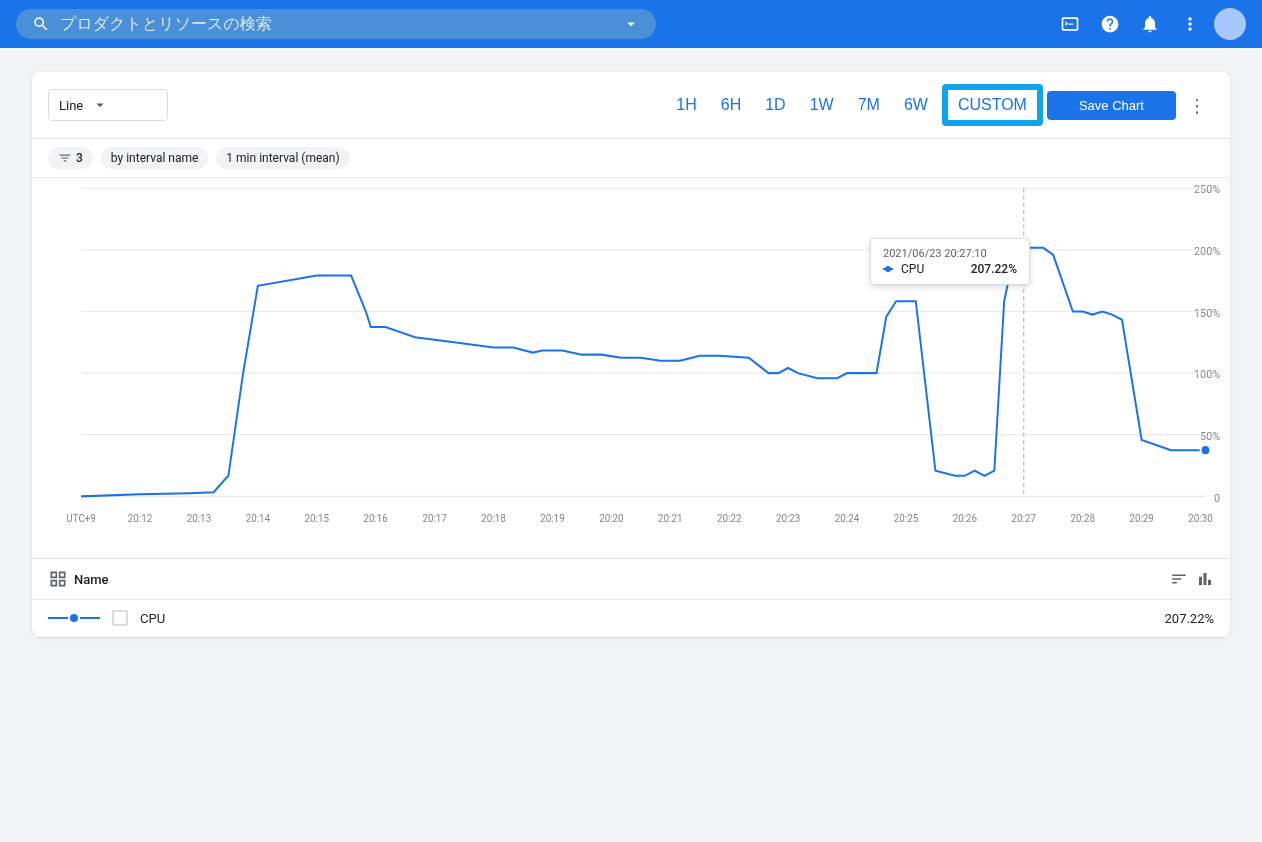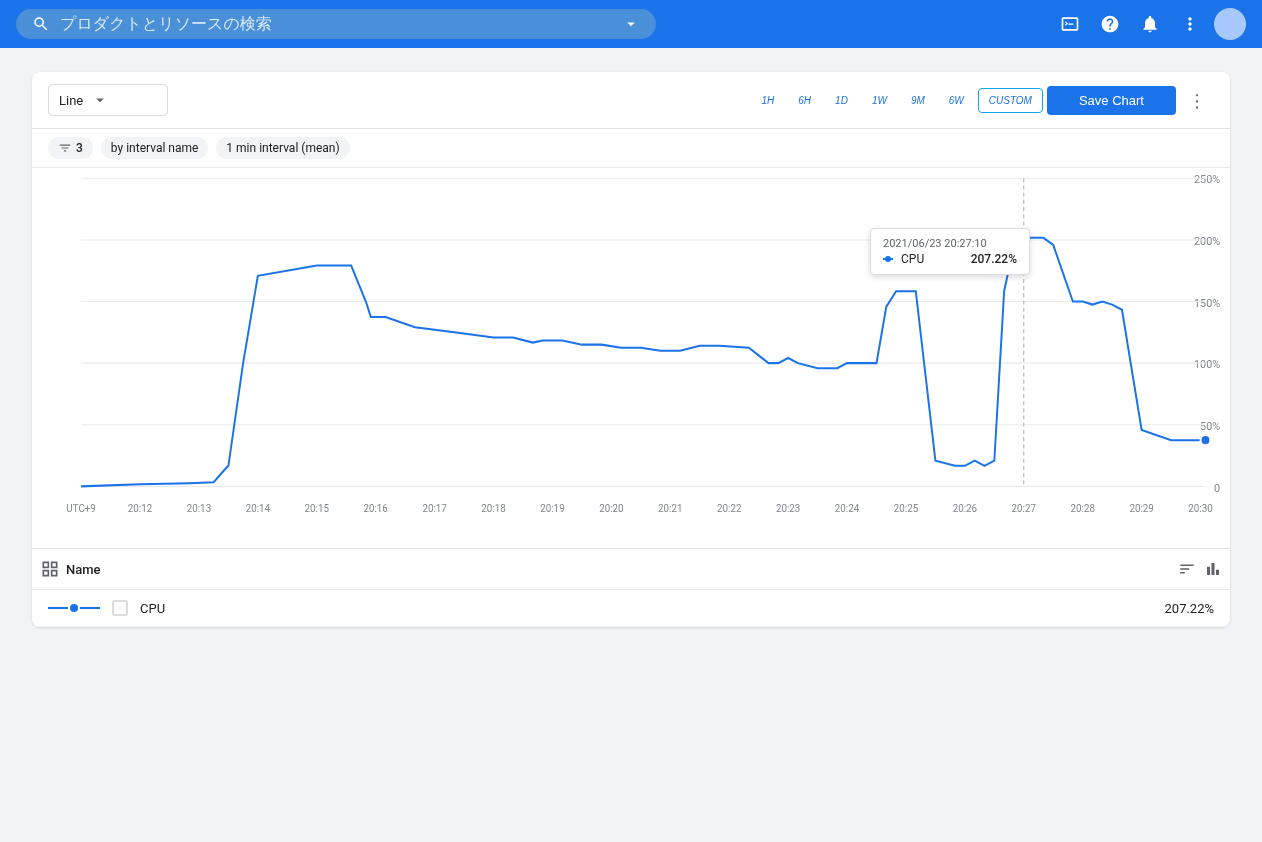--- a/index.html
+++ b/index.html
@@ -90,27 +90,26 @@
       margin-left: auto;
       display: flex;
       align-items: center;
       gap: 4px;
     }
     .time-btn {
       padding: 6px 10px;
       border: none;
       background: none;
       cursor: pointer;
-      font-size: 10px;
+      font-size: 16px;
       color: #1a73e8;
       border-radius: 4px;
-      font-style: italic;
     }
     .time-btn.active {
-      border: 1px solid #0ea5e9;
+      border: 6px solid #0ea5e9;
       color: #1a73e8;
       font-weight: 500;
     }
     .save-chart-btn {
       background: #1a73e8;
       color: white;
       border: none;
       border-radius: 4px;
       padding: 7px 32px;
       font-size: 13px;
@@ -155,21 +154,21 @@
     }
 
     
     .legend-area {
       border-top: 1px solid #e0e0e0;
       padding: 0;
     }
     .legend-header {
       display: flex;
       align-items: center;
-      padding: 10px 8px;
+      padding: 10px 16px;
       border-bottom: 1px solid #e8eaed;
       font-size: 13px;
       font-weight: 500;
       color: #202124;
     }
     .legend-header .icons-right {
       margin-left: auto;
       display: flex;
       gap: 8px;
       color: #5f6368;
@@ -307,21 +306,21 @@
         <svg width="18" height="18" viewBox="0 0 24 24" fill="#5f6368">
           <path d="M7 10l5 5 5-5z"></path>
         </svg>
       </div>
 
       <div class="time-filters">
         <button class="time-btn">1H</button>
         <button class="time-btn">6H</button>
         <button class="time-btn">1D</button>
         <button class="time-btn">1W</button>
-        <button class="time-btn">9M</button>
+        <button class="time-btn">7M</button>
         <button class="time-btn">6W</button>
         <button class="time-btn active">CUSTOM</button>
         <button class="save-chart-btn">Save Chart</button>
         <span class="more-icon">⋮</span>
       </div>
     </div>
 
     <div class="filter-row">
       <div class="filter-chip">
         <svg width="14" height="14" viewBox="0 0 24 24" fill="#5f6368">

